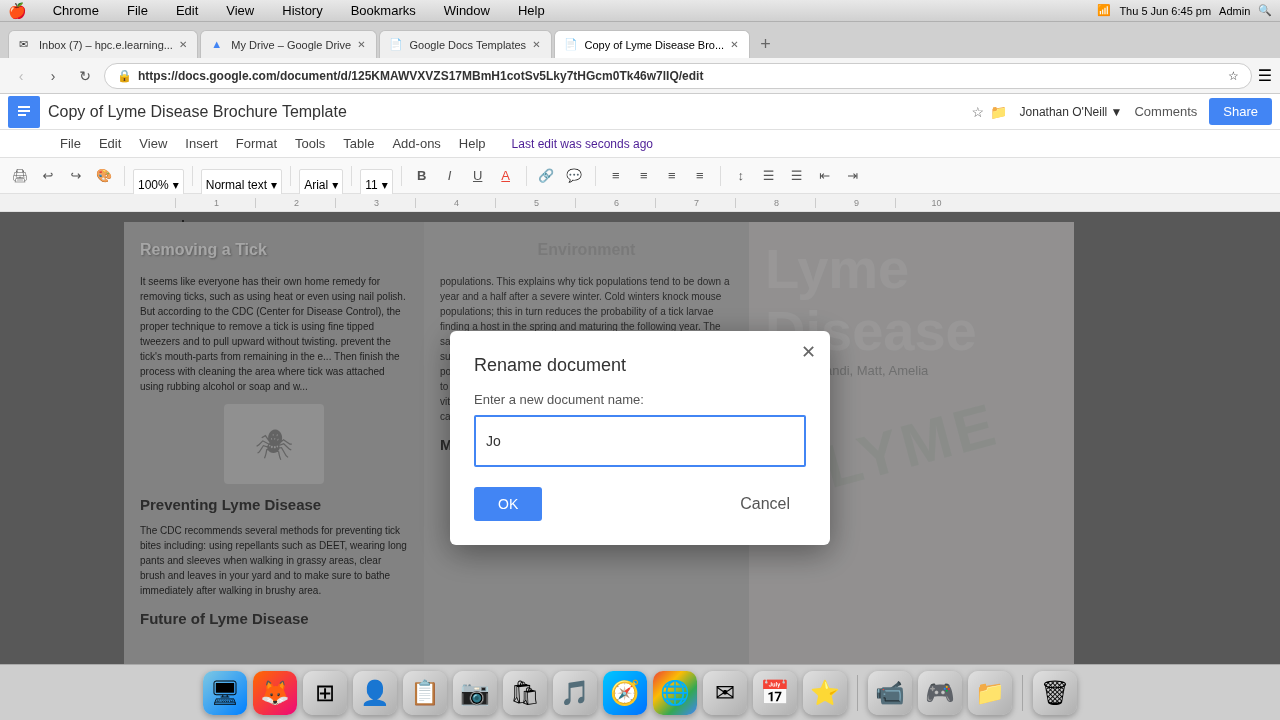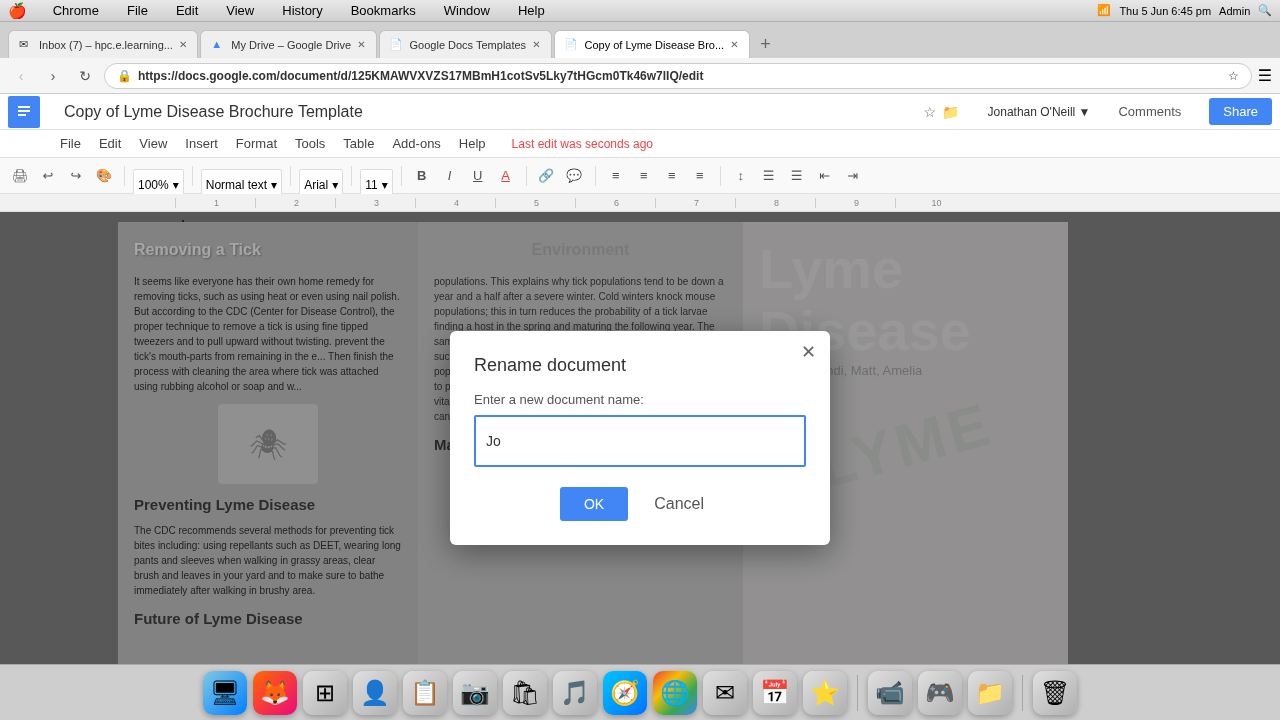--- a/index.html
+++ b/index.html
@@ -105,21 +105,21 @@
     .address-right { display: flex; gap: 4px; align-items: center; }
 
     
     #docs-header {
       width: 100%;
       height: 36px;
       background: white;
       display: flex;
       align-items: center;
       padding: 0 8px;
-      gap: 20px;
+      gap: 4px;
       border-bottom: 1px solid #e0e0e0;
     }
     .docs-logo-icon {
       width: 32px; height: 32px;
       background: #4285f4;
       border-radius: 2px;
       display: flex; align-items: center; justify-content: center;
       color: white; font-size: 18px; font-weight: bold; margin-right: 4px;
       flex-shrink: 0;
     }
@@ -157,21 +157,21 @@
       background: white;
       display: flex;
       align-items: center;
       padding: 0 52px;
       gap: 2px;
       border-bottom: 1px solid #e0e0e0;
       font-size: 13px;
       color: #444;
     }
     .docs-menu-item { padding: 3px 8px; cursor: pointer; border-radius: 3px; }
-    .docs-last-edit { margin-left: 16px; color: #ef4444; font-size: 12px; }
+    .docs-last-edit { margin-left: 16px; color: #4c1d95; font-size: 12px; }
 
     
     #formatting-bar {
       width: 100%;
       height: 36px;
       background: #f9f9f9;
       display: flex;
       align-items: center;
       padding: 0 8px;
       gap: 4px;
@@ -213,21 +213,21 @@
       font-size: 9px;
       color: #888;
       position: relative;
     }
     .ruler-marks { display: flex; gap: 0; width: 900px; }
     .ruler-mark { width: 80px; text-align: center; border-left: 1px solid #ccc; padding-left: 2px; font-size: 9px; }
 
     
     #doc-page {
       position: absolute;
-      left: 118px;
+      left: 124px;
       top: 10px;
       width: 950px;
       background: #e8e8e8;
       display: grid;
       grid-template-columns: 300px 1fr 1fr;
       min-height: 460px;
     }
 
     .doc-col {
       padding: 16px;
@@ -314,21 +314,21 @@
       border-radius: 2px;
       padding: 0 10px;
       font-size: 14px;
       color: #333;
       outline: none;
       margin-bottom: 20px;
     }
     .dialog-buttons {
       display: flex;
       gap: 10px;
-      justify-content: center;
+      justify-content: space-between;
     }
     .btn-ok {
       background: #4285f4;
       color: white;
       border: none;
       border-radius: 3px;
       padding: 8px 24px;
       font-size: 14px;
       cursor: pointer;
       font-weight: 500;

